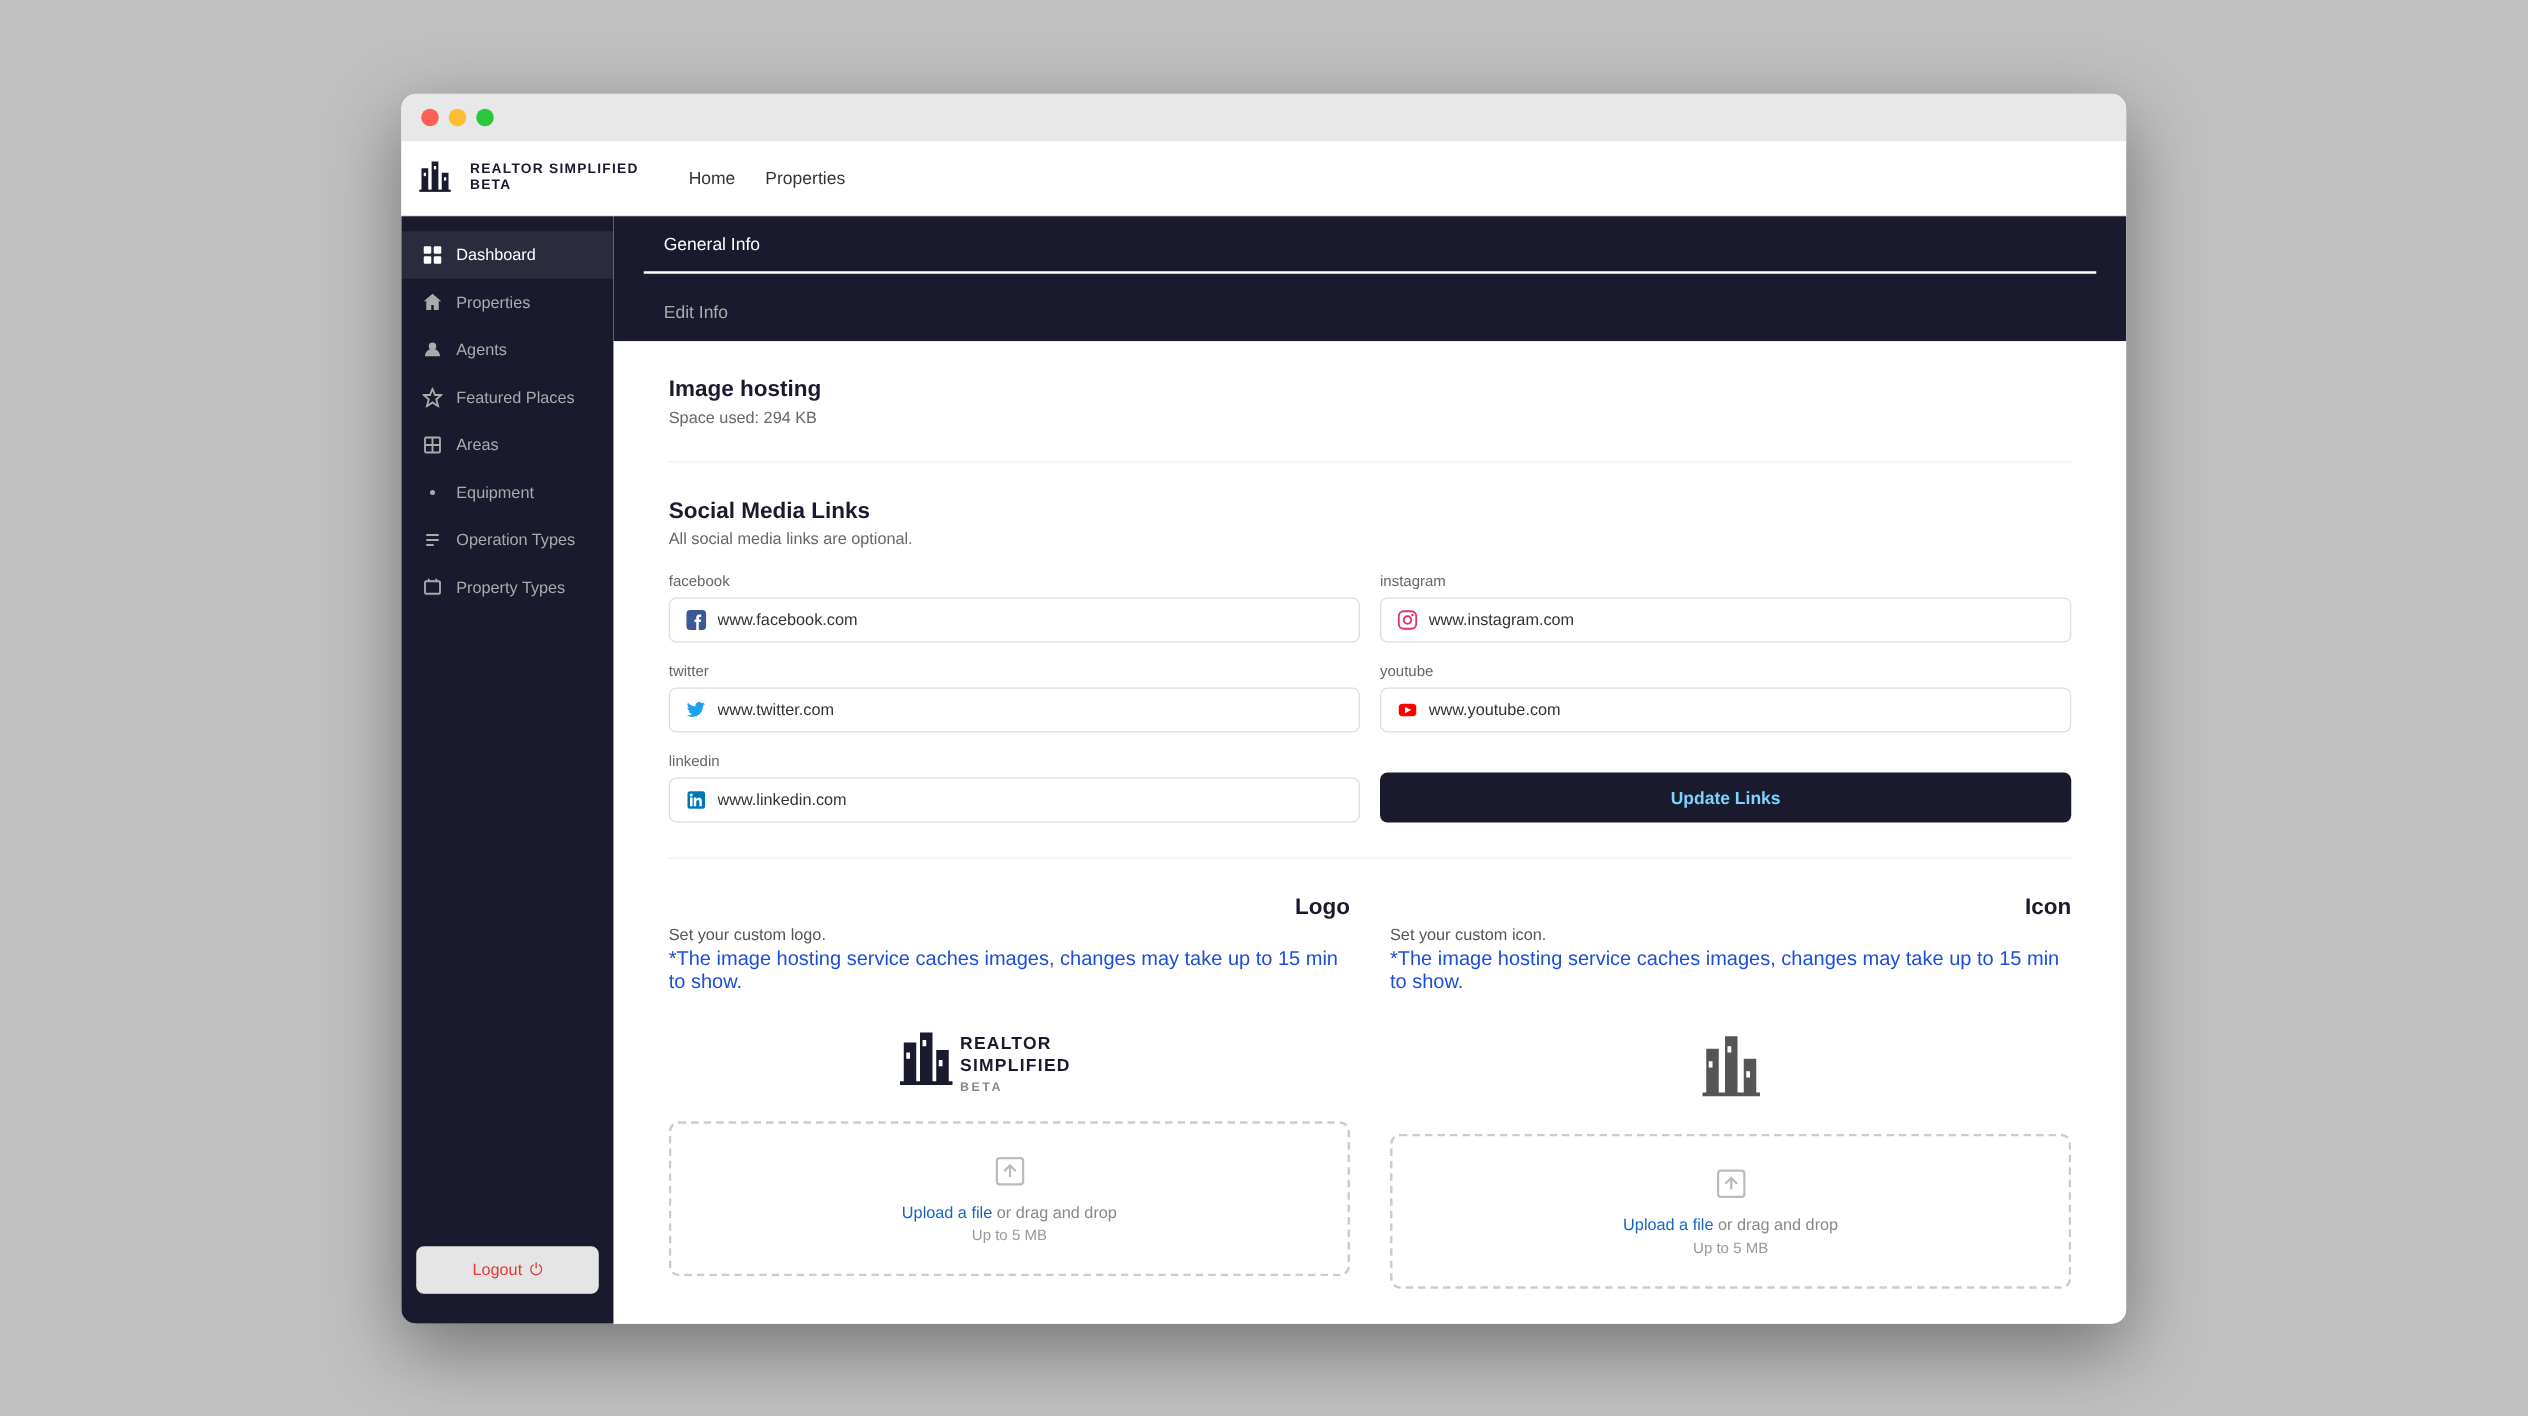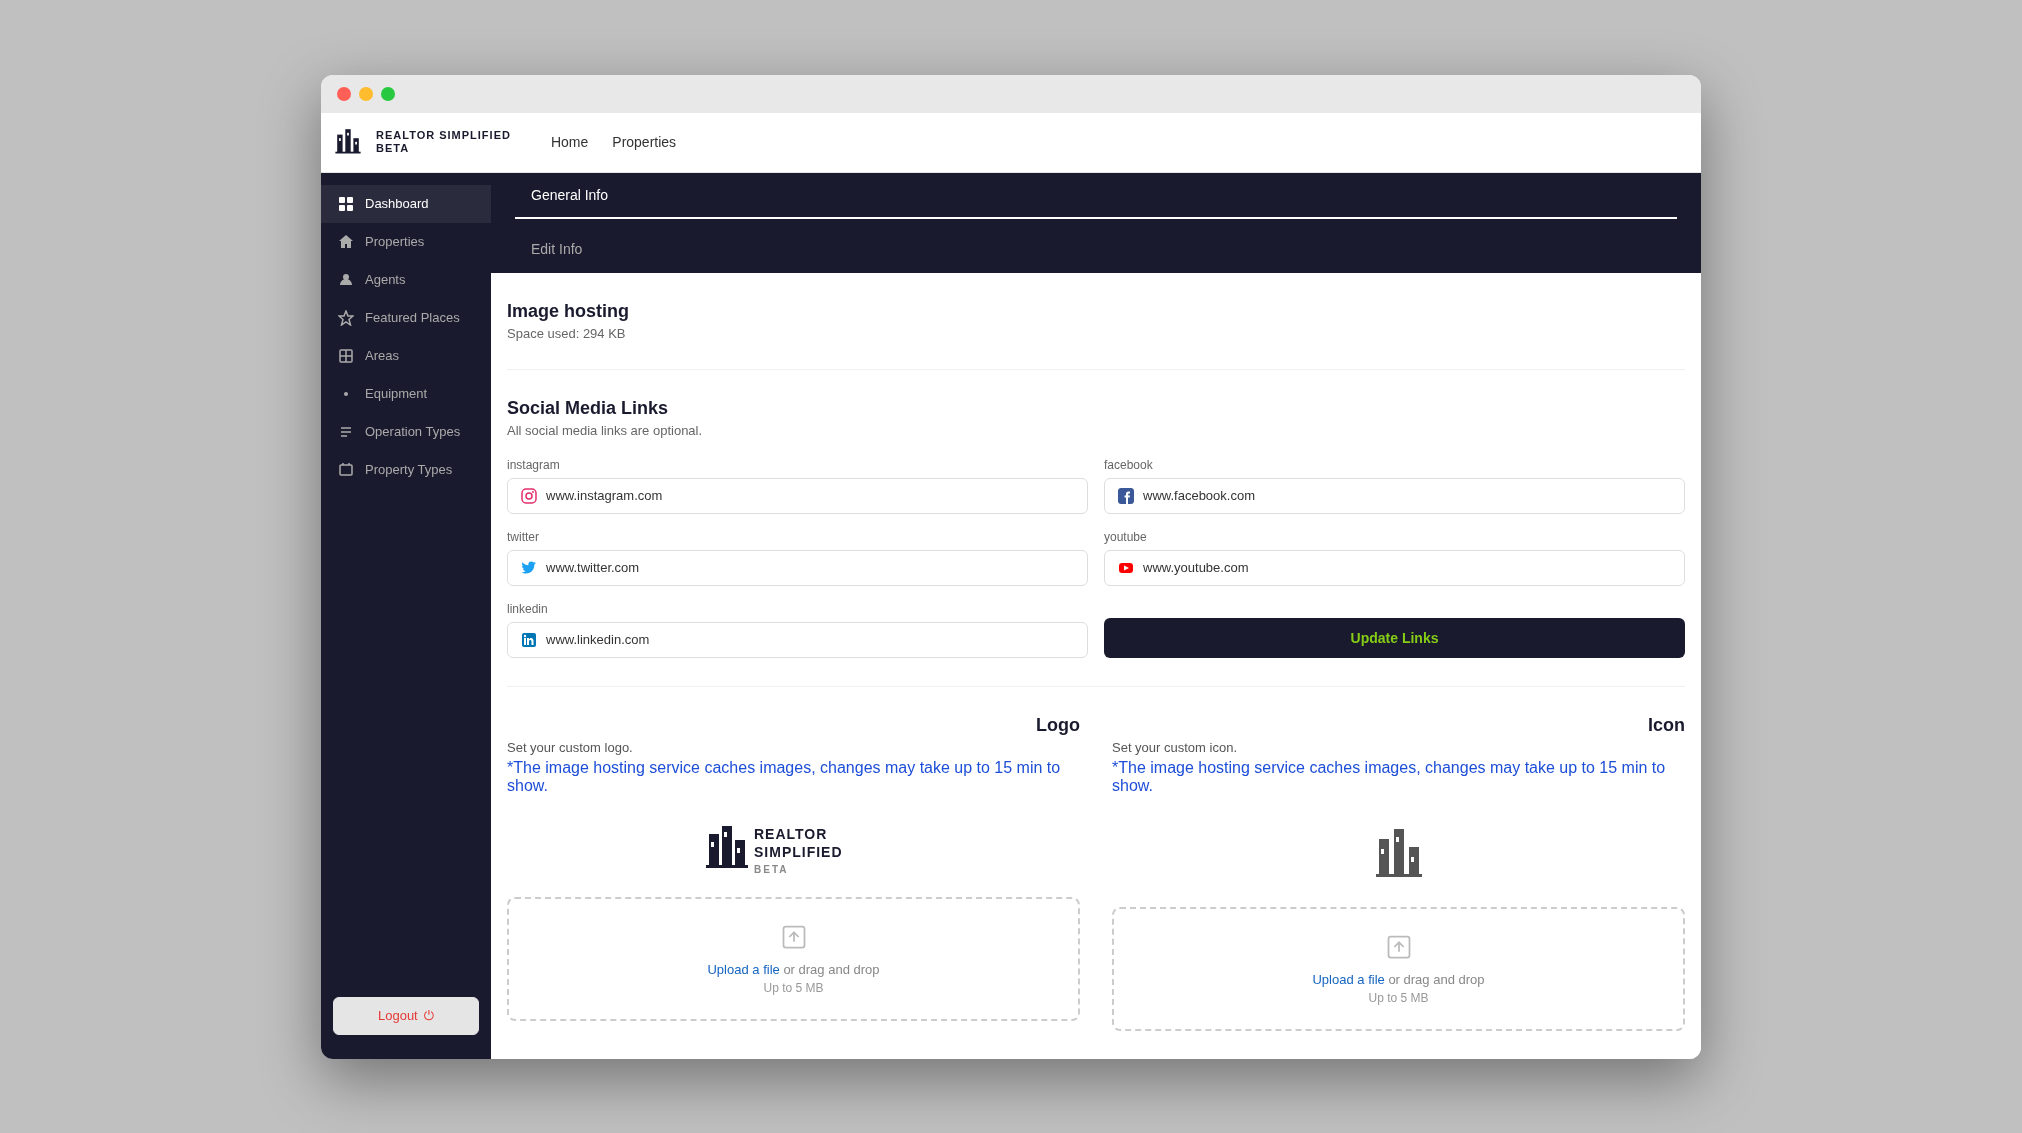--- a/index.html
+++ b/index.html
@@ -157,21 +157,21 @@
     }
     .tab.active {
       color: #fff;
       border-bottom: 2px solid #fff;
     }
 
     
     .page-content {
       flex: 1;
       background: #fff;
-      padding: 28px 16px;
+      padding: 28px 44px;
       overflow-y: auto;
     }
 
     
     .section-title {
       font-size: 18px;
       font-weight: 700;
       color: #1a1a2e;
       margin-bottom: 4px;
     }
@@ -223,21 +223,21 @@
       height: 18px;
       display: flex;
       align-items: center;
       justify-content: center;
       color: #888;
       flex-shrink: 0;
     }
 
     .update-btn {
       background: #1a1a2e;
-      color: #84cc16;
+      color: #7dd3fc;
       border: none;
       border-radius: 6px;
       padding: 12px 24px;
       font-size: 14px;
       font-weight: 600;
       cursor: pointer;
       width: 100%;
       margin-top: 6px;
     }
 
@@ -433,42 +433,42 @@
 
         <hr class="section-divider">
 
         <div>
           <div class="section-title">Social Media Links</div>
           <div class="section-subtitle">All social media links are optional.</div>
 
           <div class="form-grid-2">
 
             <div class="form-group">
+              <label class="form-label">facebook</label>
+              <div class="input-with-icon">
+                <span class="input-icon">
+                  <svg width="16" height="16" viewBox="0 0 16 16" fill="#3b5998">
+                      <path d="M13 0H3C1.3 0 0 1.3 0 3v10c0 1.7 1.3 3 3 3h5V9.5H6.5v-2H8V6c0-1.7 1-2.5 2.5-2.5h1.5v2h-1c-.6 0-.8.2-.8.8v1.2h1.8l-.3 2H10V16h3c1.7 0 3-1.3 3-3V3c0-1.7-1.3-3-3-3z"></path>
+                    </svg>
+                </span>
+                <input type="text" value="www.facebook.com" style="">
+              </div>
+            </div>
+
+            <div class="form-group">
               <label class="form-label">instagram</label>
               <div class="input-with-icon">
                 <span class="input-icon">
                   <svg width="16" height="16" viewBox="0 0 16 16" fill="#e1306c">
                       <rect x="1" y="1" width="14" height="14" rx="4" fill="none" stroke="#e1306c" stroke-width="1.5"></rect>
                       <circle cx="8" cy="8" r="3" fill="none" stroke="#e1306c" stroke-width="1.5"></circle>
                       <circle cx="12" cy="4" r="1" fill="#e1306c"></circle>
                     </svg>
                 </span>
                 <input type="text" value="www.instagram.com" style="">
-              </div>
-            </div>
-
-            <div class="form-group">
-              <label class="form-label">facebook</label>
-              <div class="input-with-icon">
-                <span class="input-icon">
-                  <svg width="16" height="16" viewBox="0 0 16 16" fill="#3b5998">
-                      <path d="M13 0H3C1.3 0 0 1.3 0 3v10c0 1.7 1.3 3 3 3h5V9.5H6.5v-2H8V6c0-1.7 1-2.5 2.5-2.5h1.5v2h-1c-.6 0-.8.2-.8.8v1.2h1.8l-.3 2H10V16h3c1.7 0 3-1.3 3-3V3c0-1.7-1.3-3-3-3z"></path>
-                    </svg>
-                </span>
-                <input type="text" value="www.facebook.com" style="">
               </div>
             </div>
 
             <div class="form-group">
               <label class="form-label">twitter</label>
               <div class="input-with-icon">
                 <span class="input-icon">
                   <svg width="16" height="16" viewBox="0 0 16 16" fill="#1da1f2">
                       <path d="M15 3c-.6.3-1.2.4-1.8.5.6-.4 1.1-1 1.4-1.7-.6.3-1.3.6-2 .7C12 2 11.2 1.5 10.3 1.5c-1.7 0-3 1.3-3 3 0 .2 0 .5.1.7C4.7 5 2.7 3.9 1.4 2.2c-.3.5-.4 1-.4 1.6 0 1 .5 1.9 1.3 2.5-.5 0-1-.2-1.4-.4v.1c0 1.4 1 2.6 2.4 2.9-.3.1-.5.1-.8.1-.2 0-.4 0-.6-.1.4 1.2 1.5 2 2.8 2-1 .8-2.3 1.3-3.7 1.3H.5c1.3.8 2.8 1.3 4.5 1.3 5.4 0 8.3-4.5 8.3-8.3v-.4c.6-.4 1.1-.9 1.5-1.5l.2-.1z"></path>
                     </svg>

